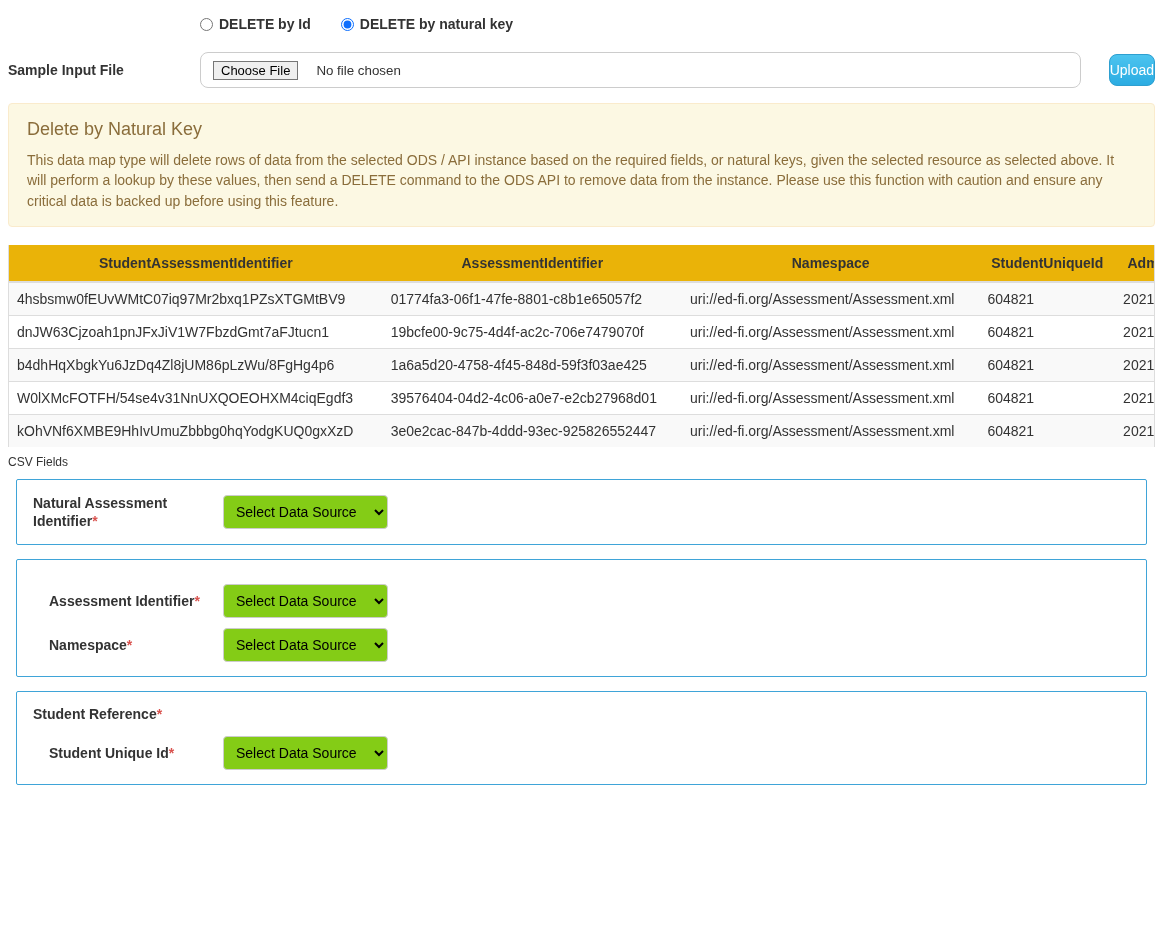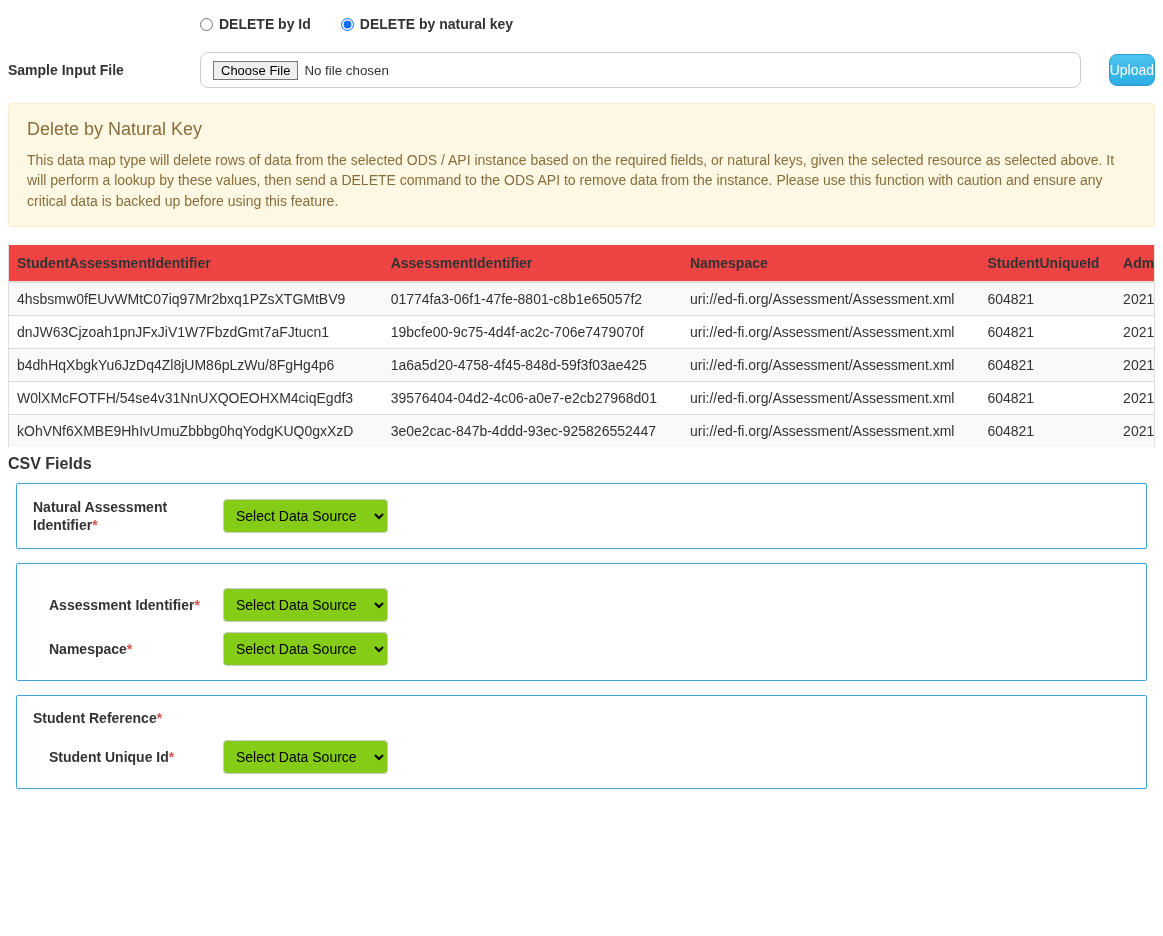--- a/index.html
+++ b/index.html
@@ -51,21 +51,21 @@
     }
     .file-input-wrap .choose-btn {
       border: 1px solid #767676;
       background: #efefef;
       font-size: 13px;
       padding: 1px 7px;
       font-family: Arial, sans-serif;
       cursor: pointer;
     }
     .file-input-wrap .file-status {
-      margin-left: 6px;
+      margin-left: 18px;
       color: #333;
       font-size: 13.33px;
     }
     .upload-btn {
       background: #33b5e5;
       background-image: linear-gradient(#4cc4ef,#2bace2);
       border: 1px solid #2e9fd0;
       color: #fff;
       padding: 7px 0;
       border-radius: 8px;
@@ -96,36 +96,36 @@
     .table-scroll::-webkit-scrollbar { height: 17px; }
     .table-scroll::-webkit-scrollbar-track { background: #f1f1f1; }
     .table-scroll::-webkit-scrollbar-thumb { background: #c1c1c1; }
     table.data {
       border-collapse: collapse;
       width: 100%;
       min-width: 1260px;
       font-size: 14px;
     }
     table.data th {
-      text-align: left;
+      text-align: center;
       font-weight: bold;
       padding: 10px 8px;
       border-bottom: 2px solid #ddd;
       white-space: nowrap;
-      background: #ef4444;
+      background: #eab308;
     }
     table.data td {
       padding: 8px;
       border-top: 1px solid #ddd;
       white-space: nowrap;
     }
     table.data tbody tr:nth-child(odd) td { background: #f9f9f9; }
     .section-title {
-      font-weight: bold;
-      font-size: 16px;
+      font-weight: normal;
+      font-size: 12px;
       margin: 6px 0 10px 0;
     }
     .panel {
       border: 1px solid #3fa4d8;
       border-radius: 2px;
       padding: 14px 16px;
       margin: 0 8px 14px 8px;
     }
     .field-row { display: flex; align-items: center; margin-bottom: 10px; }
     .field-row:last-child { margin-bottom: 0; }

